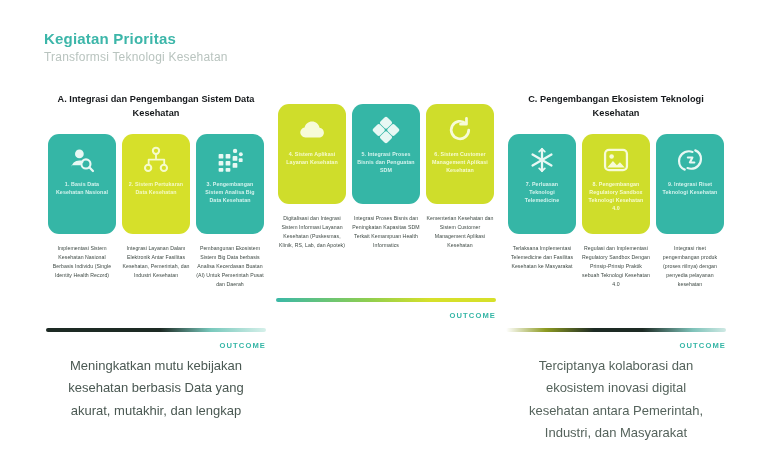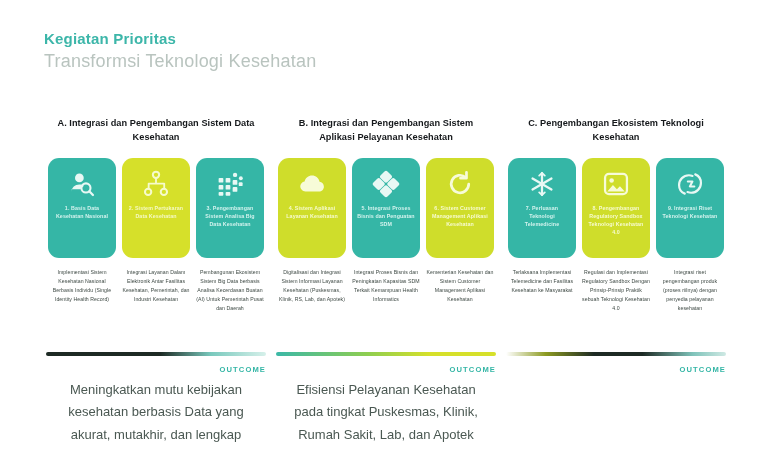--- a/index.html
+++ b/index.html
@@ -24,30 +24,30 @@
   }
   .title{
     font-size:15px;
     font-weight:bold;
     color:#3cb6a9;
     letter-spacing:.2px;
     margin:0 0 4px 0;
     line-height:1.15;
   }
   .subtitle{
-    font-size:18px;
+    font-size:12px;
     color:#b9c4bf;
     margin:0;
     line-height:1.15;
     letter-spacing:.2px;
   }
   
   .columns{
     position:absolute;
-    left:44px; top:116px;
+    left:44px; top:92px;
     width:684px;
     display:flex;
     align-items:flex-start;
   }
   .column{
     display:flex;
     flex-direction:column;
     align-items:stretch;
     position:relative;
   }
@@ -231,21 +231,20 @@
       <div class="outcome-wrap">
         <div class="rule rule-a"></div>
         <div class="outcome-title">OUTCOME</div>
         <div class="outcome-text">Meningkatkan mutu kebijakan kesehatan berbasis Data yang akurat, mutakhir, dan lengkap</div>
       </div>
     </div>
 
     <div class="divider"></div>
 
     <div class="column col-b">
-      <div class="col-head">B. Integrasi dan Pengembangan Sistem Aplikasi Pelayanan Kesehatan</div>
 
       <div class="cards">
 
         <div class="card t-lime2">
           <span class="icon">
             <svg width="28" height="28" viewBox="0 0 32 32">
               <path d="M8.5 24.5c-3.3 0-5.9-2.6-5.9-5.8 0-2.9 2.1-5.3 4.9-5.7.9-3.9 4.4-6.7 8.5-6.7 4.3 0 7.9 3.1 8.6 7.2 2.8.3 5 2.7 5 5.5 0 3-2.5 5.5-5.6 5.5z" fill="#f7fbd8"></path>
             </svg>
           </span>
           <span class="card-label">4. Sistem Aplikasi Layanan Kesehatan</span>
@@ -279,21 +278,20 @@
 
       <div class="descs">
         <div class="desc">Digitalisasi dan Integrasi Sistem Informasi Layanan Kesehatan (Puskesmas, Klinik, RS, Lab, dan Apotek)</div>
         <div class="desc">Integrasi Proses Bisnis dan Peningkatan Kapasitas SDM Terkait Kemampuan Health Informatics</div>
         <div class="desc">Kementerian Kesehatan dan Sistem Customer Management Aplikasi Kesehatan</div>
       </div>
 
       <div class="outcome-wrap">
         <div class="rule rule-b"></div>
         <div class="outcome-title">OUTCOME</div>
-        <div class="outcome-text">Efisiensi Pelayanan Kesehatan pada tingkat Puskesmas, Klinik, Rumah Sakit, Lab, dan Apotek</div>
       </div>
     </div>
 
     <div class="divider"></div>
 
     <div class="column col-c">
       <div class="col-head">C. Pengembangan Ekosistem Teknologi Kesehatan</div>
 
       <div class="cards">
 
@@ -339,17 +337,18 @@
 
       <div class="descs">
         <div class="desc">Terlaksana Implementasi Telemedicine dan Fasilitas Kesehatan ke Masyarakat</div>
         <div class="desc">Regulasi dan Implementasi Regulatory Sandbox Dengan Prinsip-Prinsip Praktik sebuah Teknologi Kesehatan 4.0</div>
         <div class="desc">Integrasi riset pengembangan produk (proses riilnya) dengan penyedia pelayanan kesehatan</div>
       </div>
 
       <div class="outcome-wrap">
         <div class="rule rule-c"></div>
         <div class="outcome-title">OUTCOME</div>
+        <div class="outcome-text">Terciptanya kolaborasi dan ekosistem inovasi digital kesehatan antara Pemerintah, Industri, dan Masyarakat</div>
       </div>
     </div>
 
   </div>
 </div>
 
 </body></html>

